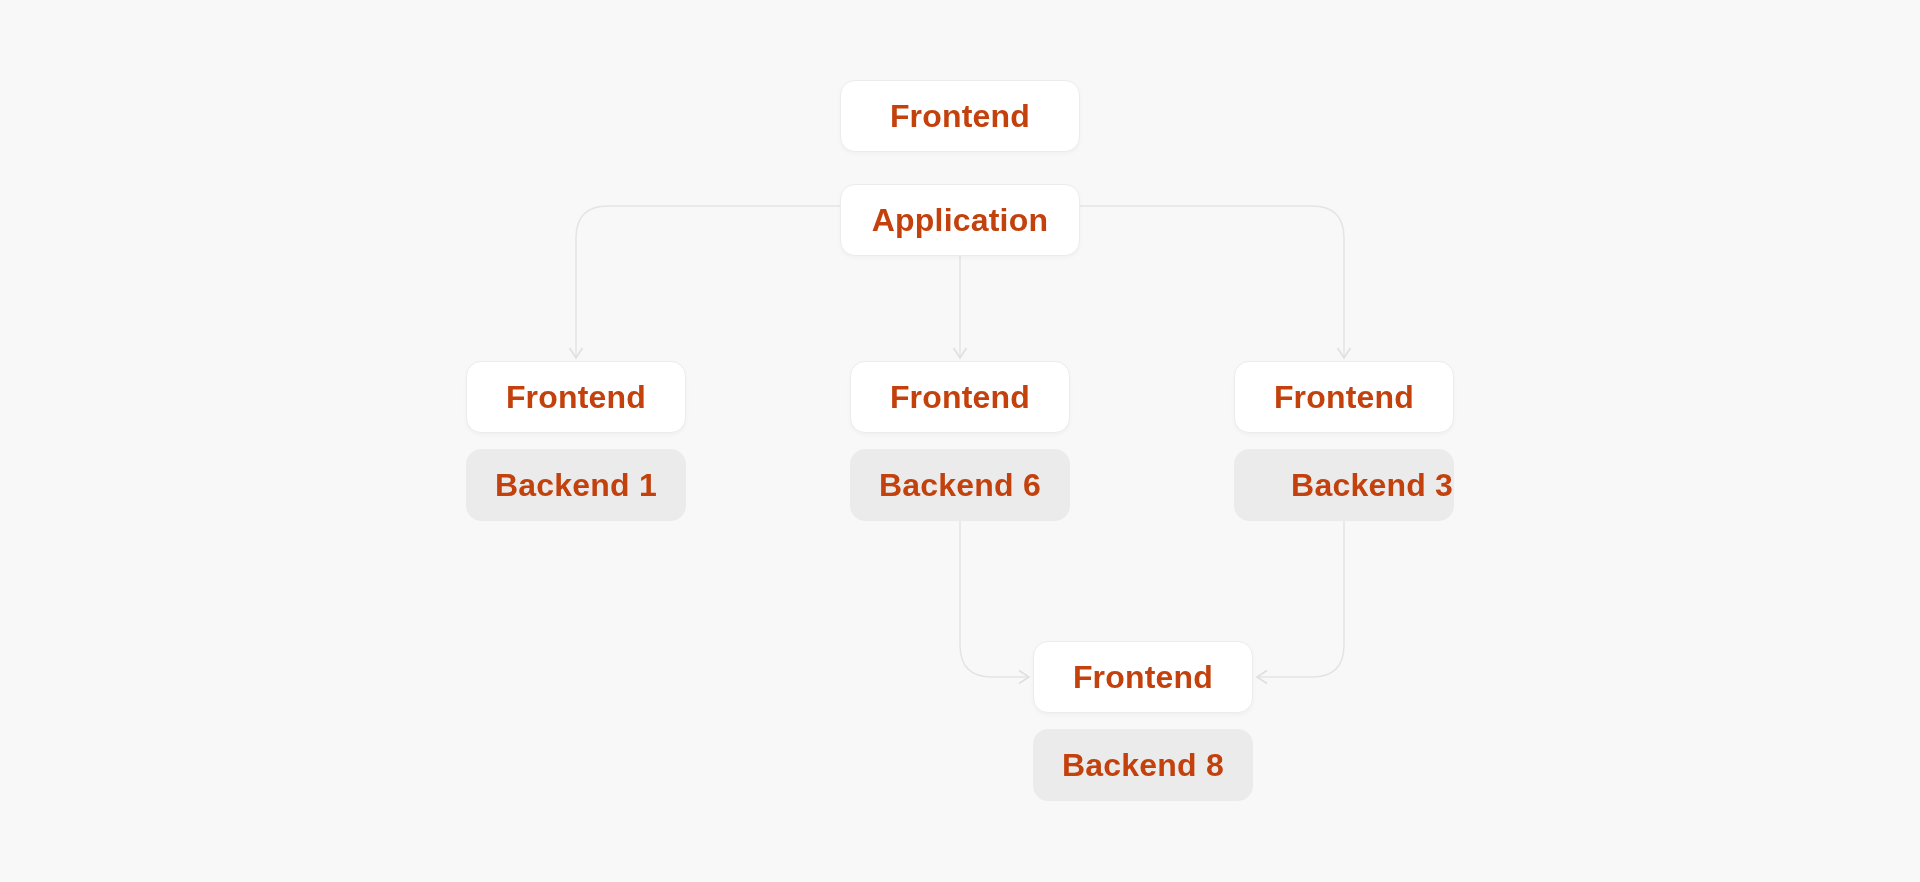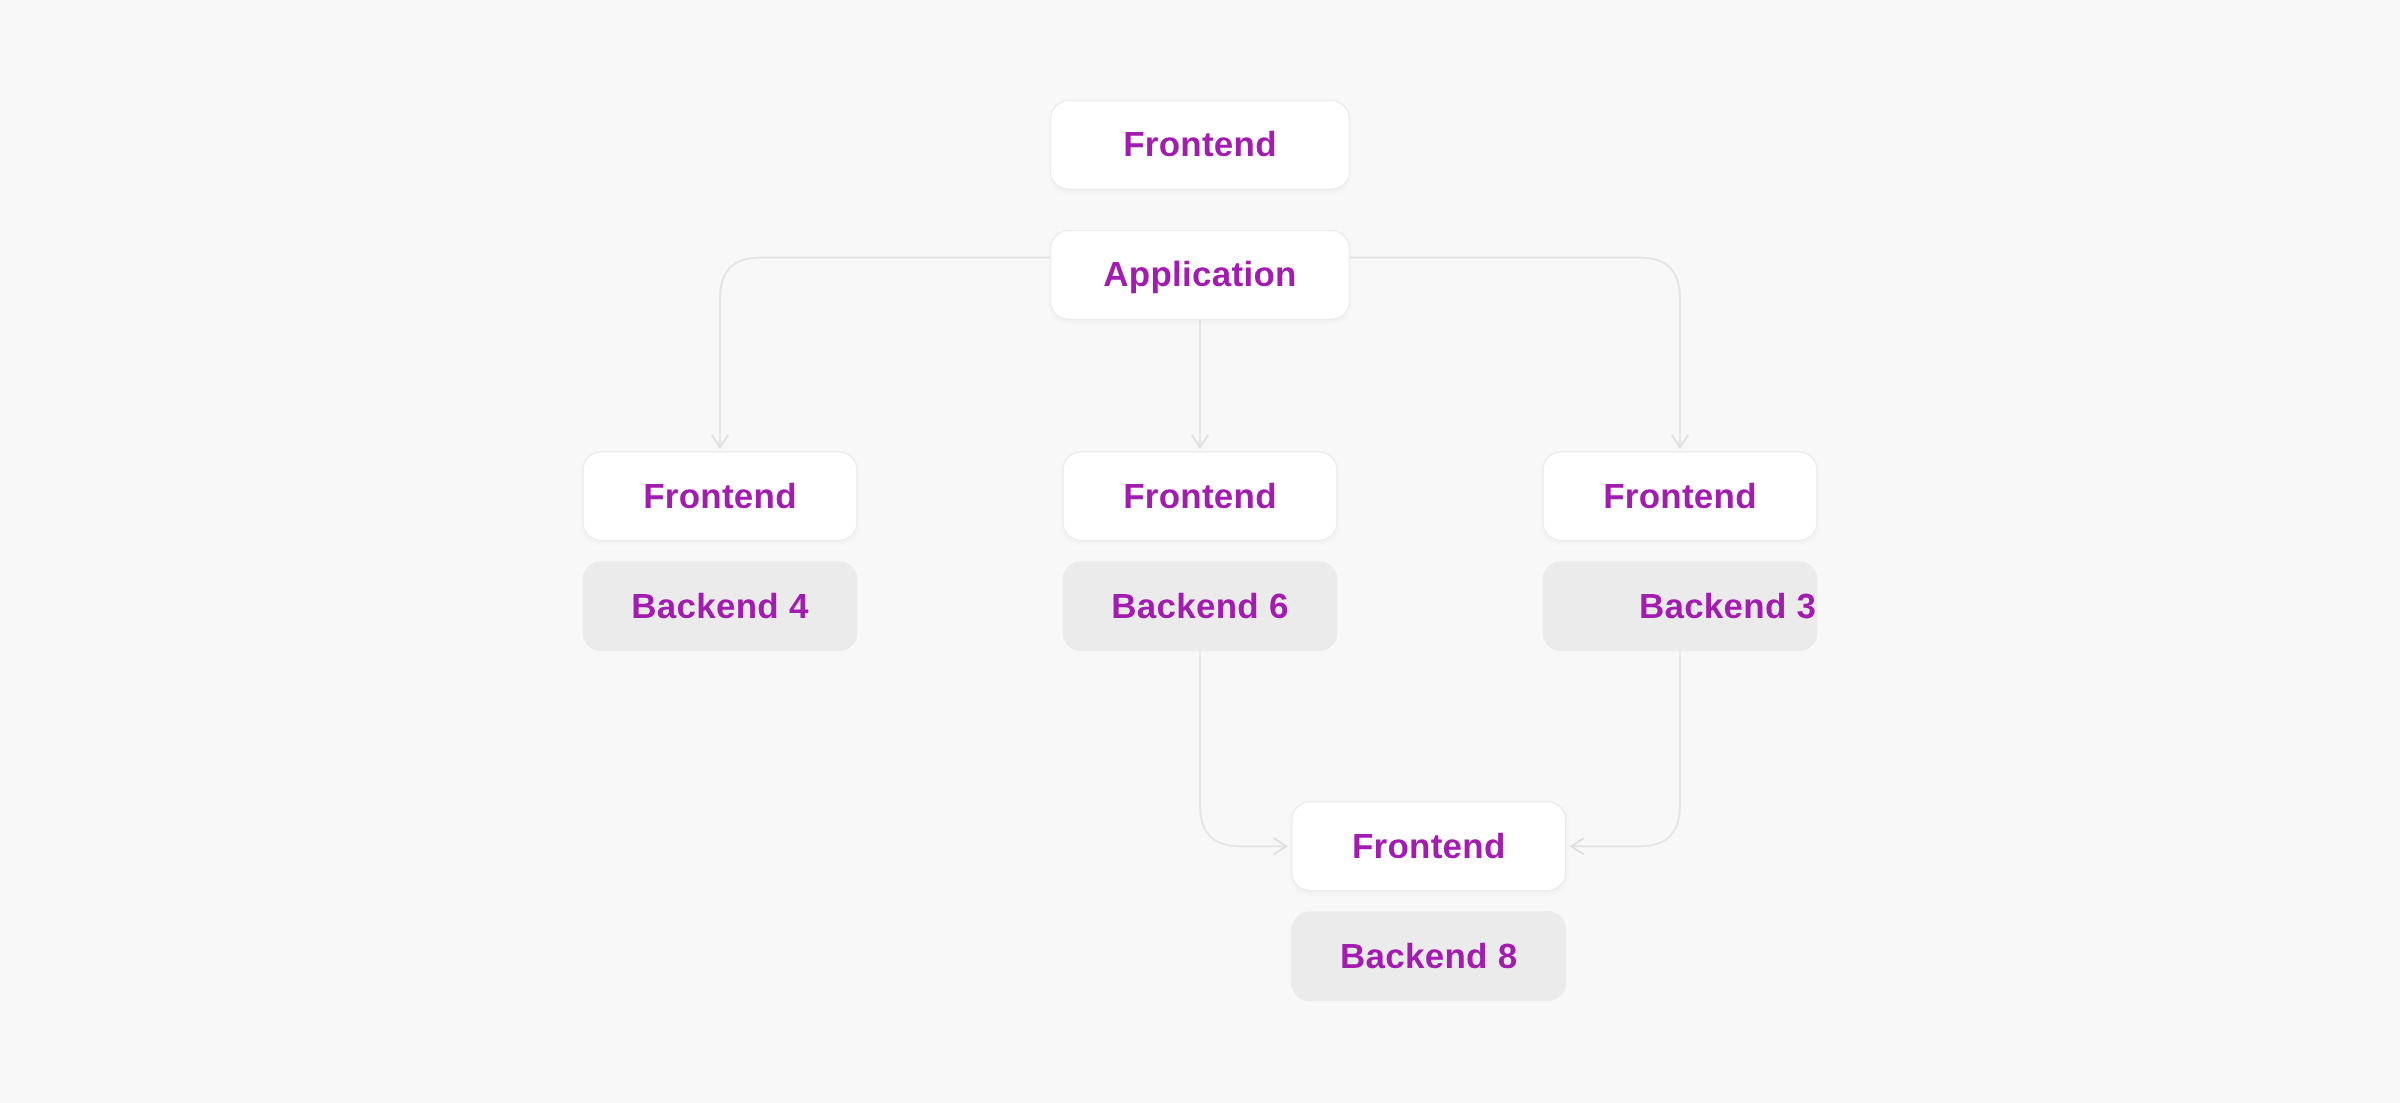--- a/index.html
+++ b/index.html
@@ -27,23 +27,23 @@
     display: block;
     pointer-events: none;
   }
   .flow-node {
     position: absolute;
     display: flex;
     align-items: center;
     justify-content: center;
     border-radius: 15px;
     box-sizing: border-box;
-    font-size: 28px;
+    font-size: 32px;
     font-weight: 700;
-    color: #a21caf;
+    color: #c2410c;
     letter-spacing: 0.2px;
     cursor: default;
     user-select: none;
   }
   .flow-node.frontend {
     background: #ffffff;
     border: 1px solid #ececec;
     box-shadow: 0 2px 4px rgba(0,0,0,0.035);
   }
   .flow-node.backend {
@@ -77,21 +77,21 @@
       <div class="flow-node frontend" style="left: 840px; top: 80px; width: 240px; height: 72px;">
         <span class="node-label">Frontend</span>
       </div>
       <div class="flow-node frontend" style="left: 840px; top: 184px; width: 240px; height: 72px;">
         <span class="node-label">Application</span>
       </div>
       <div class="flow-node frontend" style="left: 466px; top: 361px; width: 220px; height: 72px;">
         <span class="node-label">Frontend</span>
       </div>
       <div class="flow-node backend" style="left: 466px; top: 449px; width: 220px; height: 72px;">
-        <span class="node-label">Backend 4</span>
+        <span class="node-label">Backend 1</span>
       </div>
       <div class="flow-node frontend" style="left: 850px; top: 361px; width: 220px; height: 72px;">
         <span class="node-label">Frontend</span>
       </div>
       <div class="flow-node backend" style="left: 850px; top: 449px; width: 220px; height: 72px;">
         <span class="node-label">Backend 6</span>
       </div>
       <div class="flow-node frontend" style="left: 1234px; top: 361px; width: 220px; height: 72px;">
         <span class="node-label">Frontend</span>
       </div>

